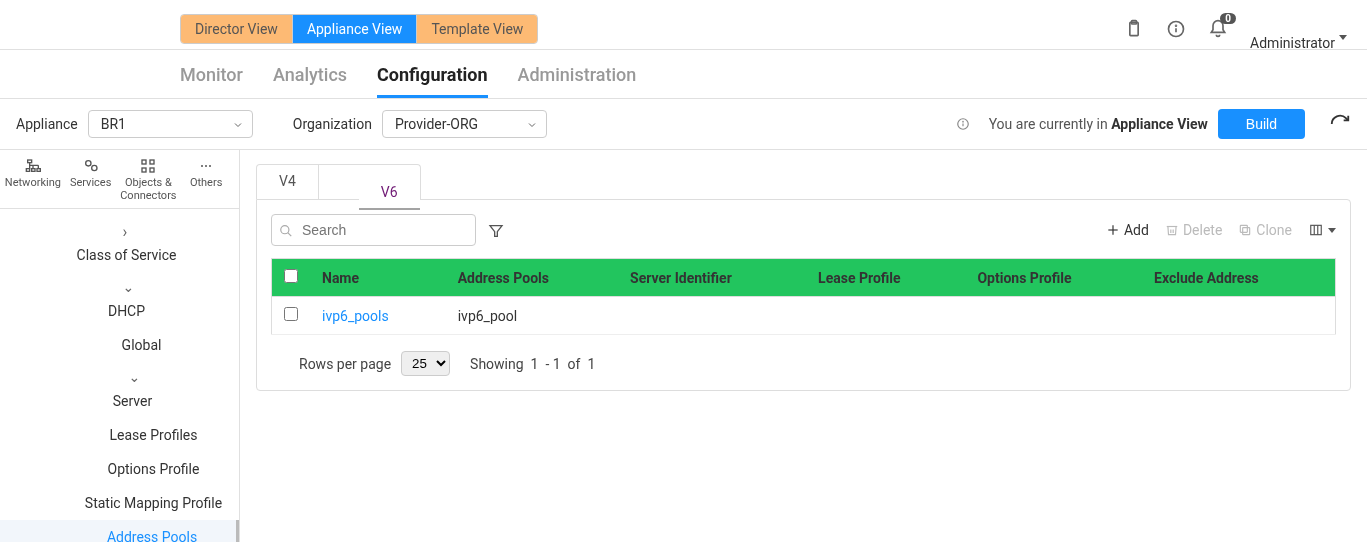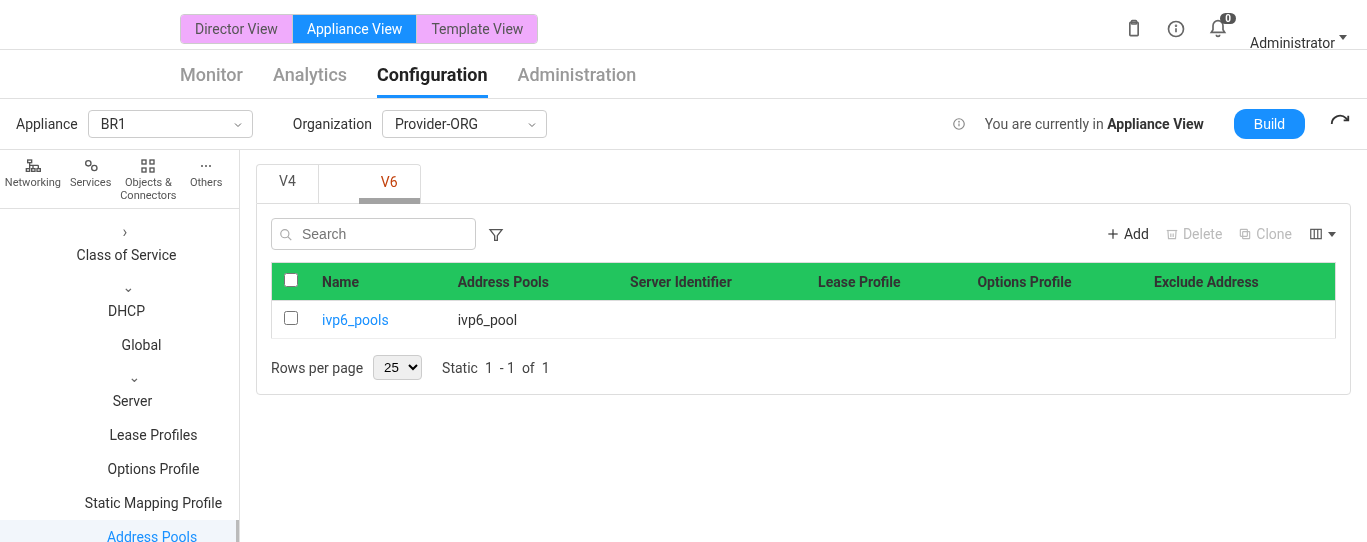--- a/index.html
+++ b/index.html
@@ -1,38 +1,38 @@
 <!DOCTYPE html>
 <html><head>
 <meta charset="utf-8">
 <style>
 * { box-sizing: border-box; margin: 0; padding: 0; }
 body { font-family: -apple-system, BlinkMacSystemFont, "Segoe UI", Roboto, Arial, sans-serif; font-size: 14px; color: #333; background: #fff; }
 .topbar { display: flex; align-items: center; padding: 8px 20px 0 180px; border-bottom: 1px solid #e0e0e0; height: 50px; }
 .view-tabs { display: flex; border: 1px solid #ccc; border-radius: 4px; overflow: hidden; }
-.view-tab { padding: 6px 14px; font-size: 14px; cursor: pointer; background: #f0abfc; color: #555; border-right: 1px solid #ccc; }
+.view-tab { padding: 6px 14px; font-size: 14px; cursor: pointer; background: #fdba74; color: #555; border-right: 1px solid #ccc; }
 .view-tab:last-child { border-right: none; }
 .view-tab.active { background: #1890ff; color: #fff; }
 .topbar-right { margin-left: auto; display: flex; align-items: center; gap: 22px; }
 .topbar-icon { width: 20px; height: 20px; color: #666; cursor: pointer; position: relative; }
 .notif-badge { position: absolute; top: -6px; right: -8px; background: #555; color: #fff; border-radius: 8px; padding: 0 5px; font-size: 10px; font-weight: bold; }
 .user-menu { display: flex; align-items: flex-start; gap: 4px; cursor: pointer; color: #333; margin-top: 29px; }
 .caret-down { width: 0; height: 0; border-left: 4px solid transparent; border-right: 4px solid transparent; border-top: 5px solid #555; }
 
 .main-tabs { display: flex; gap: 30px; padding: 14px 0 0 180px; border-bottom: 1px solid #e0e0e0; }
 .main-tab { padding-bottom: 10px; font-size: 18px; color: #999; cursor: pointer; border-bottom: 3px solid transparent; font-weight: 500; }
 .main-tab.active { color: #222; font-weight: 700; border-bottom-color: #1890ff; }
 
 .context-bar { display: flex; align-items: center; padding: 10px 16px; border-bottom: 1px solid #e0e0e0; gap: 10px; }
 .ctx-label { font-size: 14px; color: #333; }
 .ctx-select { position: relative; border: 1px solid #ccc; border-radius: 4px; padding: 5px 30px 5px 12px; min-width: 165px; font-size: 14px; cursor: pointer; }
 .ctx-select .chev { position: absolute; right: 8px; top: 50%; transform: translateY(-50%); }
 .ctx-info { margin-left: auto; display: flex; align-items: center; gap: 19px; color: #555; }
 .ctx-info .bold { font-weight: 700; color: #333; }
-.build-btn { background: #1890ff; color: #fff; border: none; border-radius: 12px; padding: 7px 20px; font-size: 14px; cursor: pointer; margin-left: 20px; }
+.build-btn { background: #1890ff; color: #fff; border: none; border-radius: 4px; padding: 7px 28px; font-size: 14px; cursor: pointer; }
 .refresh-btn { width: 22px; height: 22px; cursor: pointer; margin-left: 14px; }
 
 .body-wrap { display: flex; height: calc(542px - 50px - 48px - 48px); }
 .icon-rail { width: 240px; border-right: 1px solid #e0e0e0; display:flex; flex-direction:column; }
 .rail-top { display: flex; justify-content: space-around; padding: 8px 4px 6px; border-bottom: 1px solid #e0e0e0; }
 .rail-item { text-align: center; font-size: 11px; color: #555; cursor: pointer; flex:1; }
 .rail-item svg { display: block; margin: 0 auto 2px; }
 .tree { overflow-y: auto; flex:1; font-size: 14px; color: #333; padding-top: 4px; position: relative;}
 .tree-item { padding: 9px 10px 9px 24px; cursor: pointer; display: flex; align-items: center; gap: 6px; flex-direction: column; }
 .tree-item.indent1 { padding-left: 36px; }
@@ -40,38 +40,38 @@
 .tree-item.indent3 { padding-left: 78px; }
 .tree-item.selected { color: #1890ff; background: #f2f6fb; border-right: 3px solid #bbb; }
 .tree-chev { width: 8px; display:inline-block; }
 .tree-chev.right::before { content: "›"; font-size: 16px; color: #666; }
 .tree-chev.down::before { content: "⌄"; font-size: 14px; color: #666; position:relative; top:-2px; }
 
 .content { flex: 1; padding: 14px 16px; overflow: auto; }
 .inner-tabs { display: flex; border: 1px solid #ddd; border-bottom: none; width: fit-content; border-radius: 4px 4px 0 0; gap: 40px; }
 .inner-tab { padding: 8px 22px; cursor: pointer; font-size: 14px; color: #555; border-right: 1px solid #ddd; }
 .inner-tab:last-child { border-right: none; }
-.inner-tab.active { color: #c2410c; background: #fff; border-bottom: 6px solid #a3a3a3; position:relative; top:1px; }
+.inner-tab.active { color: #701a75; background: #fff; border-bottom: 2px solid #a3a3a3; position:relative; top:11px; }
 .panel-border { border: 1px solid #ddd; border-radius: 0 4px 4px 4px; padding: 14px; }
 .toolbar { display: flex; align-items: center; gap: 12px; margin-bottom: 12px; }
 .search-box { position: relative; width: 205px; }
 .search-box input { width: 100%; padding: 7px 8px 7px 30px; border: 1px solid #ccc; border-radius: 4px; font-size: 14px; }
 .search-box .sicon { position: absolute; left: 8px; top: 50%; transform: translateY(-50%); color: #aaa; }
 .filter-btn { cursor: pointer; color: #555; }
 .toolbar-right { margin-left: auto; display: flex; align-items: center; gap: 16px; }
 .tbtn { display: flex; align-items: center; gap: 4px; cursor: pointer; color: #333; font-size: 14px; }
 .tbtn.disabled { color: #bbb; cursor: default; }
 
 table.data { width: 100%; border: 1px solid #ddd; border-collapse: collapse; font-size: 14px; }
 table.data th { text-align: left; padding: 10px 12px; border-bottom: 1px solid #ddd; font-weight: 700; color: #333; background:#22c55e; }
 table.data td { padding: 10px 12px; border-bottom: 1px solid #eee; }
 table.data td.link { color: #1890ff; cursor: pointer; }
 .chk { width: 14px; height: 14px; }
 
-.pager { display: flex; align-items: center; gap: 10px; margin-top: 16px; font-size: 14px; color: #444; }
+.pager { display: flex; align-items: center; gap: 10px; margin-top: 16px; font-size: 14px; color: #444; margin-left: 28px; }
 .pager select { border: 1px solid #ccc; border-radius: 4px; padding: 3px 6px; }
 
 svg { display: inline-block; vertical-align: middle; }
 </style>
 </head>
 <body>
 
 <div class="topbar">
   <div class="view-tabs">
     <div class="view-tab">Director View</div>
@@ -295,21 +295,21 @@
           </tr>
         </tbody>
       </table>
 
       <div class="pager">
         <span>Rows per page</span>
         <select>
           <option>25</option>
         </select>
         <span style="margin-left:10px">
-          <span>Static</span>
+          <span>Showing</span>
           &nbsp;<span>1</span>
           &nbsp;-&nbsp;<span>1</span>
           &nbsp;<span>of</span>
           &nbsp;<span>1</span>
         </span>
       </div>
     </div>
   </div>
 </div>
 

